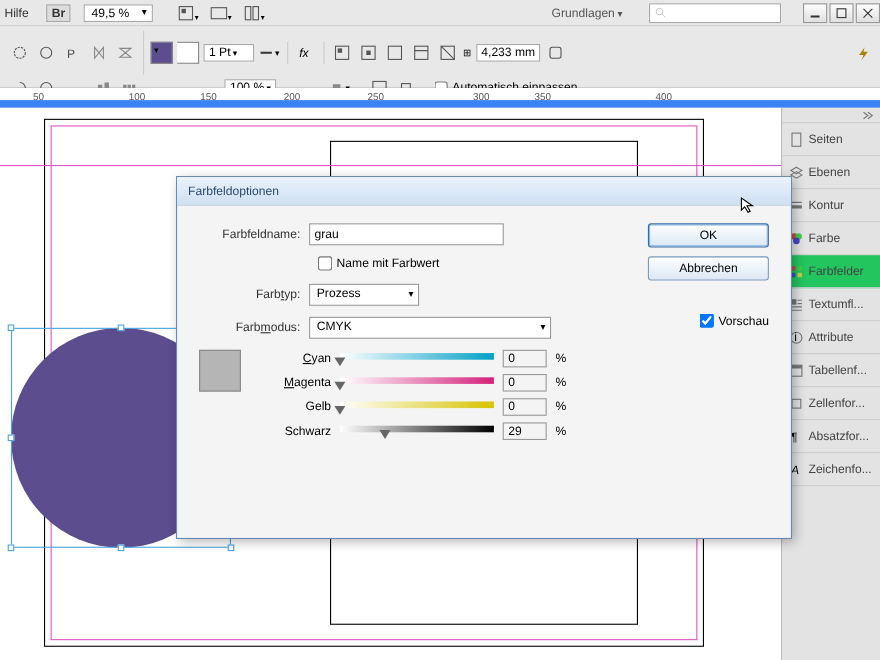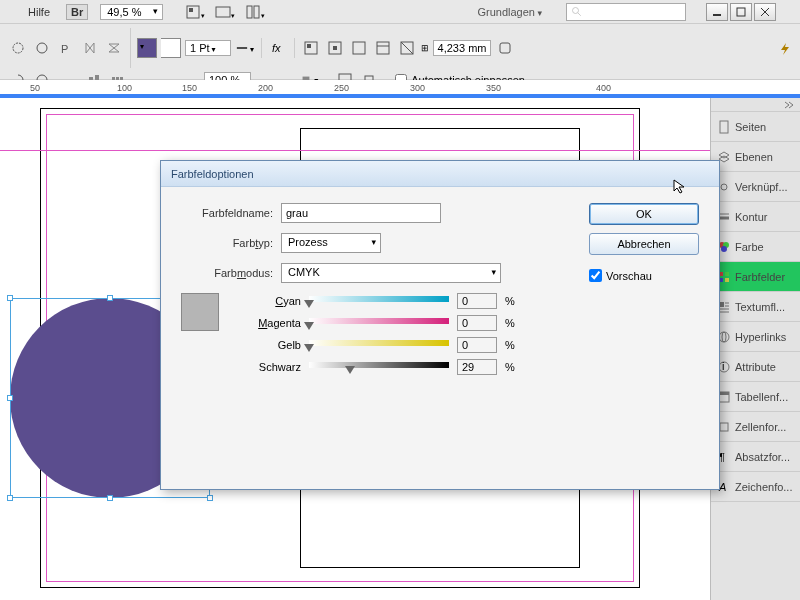--- a/index.html
+++ b/index.html
@@ -1,19 +1,19 @@
 <!DOCTYPE html>
 <html><head>
 <meta charset="utf-8">
 <style>
 * { box-sizing: border-box; margin: 0; padding: 0; font-family: "Segoe UI", Tahoma, sans-serif; font-size: 11px; }
 body { background: #f0f0f0; width: 800px; height: 600px; overflow: hidden; position: relative; }
 
 
-.menubar { height: 24px; background: #e8e8e8; border-bottom: 1px solid #ccc; display: flex; align-items: center; padding: 0 24px; gap: 12px; }
+.menubar { height: 24px; background: #e8e8e8; border-bottom: 1px solid #ccc; display: flex; align-items: center; padding: 0 0; gap: 12px; }
 .menubar .item { padding: 2px 4px; color: #333; }
 .menubar .zoom { border: 1px solid #aaa; padding: 1px 20px 1px 6px; background: #fff; position: relative; }
 .menubar .zoom::after { content: "▾"; position: absolute; right: 4px; top: 1px; font-size: 9px; }
 .menubar .icon-group { display: flex; gap: 2px; margin-left: 4px; }
 .menubar .icon-btn { width: 28px; height: 20px; border: 1px solid transparent; display: flex; align-items: center; justify-content: center; position: relative; }
 .menubar .icon-btn svg { width: 16px; height: 16px; }
 .menubar .icon-btn .dd { position: absolute; right: 1px; bottom: 1px; font-size: 7px; }
 .menubar .spacer { flex: 1; }
 .menubar .workspace { padding: 2px 12px 2px 6px; color: #555; }
 .menubar .workspace::after { content: " ▾"; font-size: 9px; }
@@ -30,21 +30,21 @@
 .controlbar .swatch2 { width: 20px; height: 20px; background: #fff; border: 1px solid #888; border-left: none; }
 .controlbar .dd-small::after { content: "▾"; font-size: 8px; margin-left: 2px; }
 .controlbar .num-field { border: 1px solid #aaa; background: #fff; padding: 1px 4px; min-width: 46px; display: inline-block; }
 .controlbar .sep { width: 1px; height: 40px; background: #ccc; margin: 0 2px; }
 .controlbar .row2 { display: flex; gap: 4px; align-items: center; }
 .controlbar .cb { display: flex; align-items: center; gap: 4px; }
 .controlbar .cb input { width: 12px; height: 12px; }
 .lightning { position: absolute; right: 8px; top: 42px; }
 
 
-.ruler { height: 18px; background: #fff; border-bottom: 4px solid #3b82f6; position: relative; overflow: hidden; }
+.ruler { height: 18px; background: #fff; border-bottom: 7px solid #3b82f6; position: relative; overflow: hidden; }
 .ruler .lbl { position: absolute; top: 3px; font-size: 9px; color: #555; }
 
 
 .canvas-area { position: absolute; left: 0; top: 98px; right: 90px; bottom: 0; background: #fff; overflow: hidden; }
 .canvas-area .page-edge { position: absolute; left: 40px; top: 10px; width: 600px; height: 480px; border: 1px solid #000; }
 .canvas-area .margin { position: absolute; left: 46px; top: 16px; width: 588px; height: 468px; border: 1px solid #e055c4; }
 .canvas-area .text-frame { position: absolute; left: 300px; top: 30px; width: 280px; height: 440px; border: 1px solid #000; }
 .canvas-area .guide-h { position: absolute; left: 0; right: 0; height: 1px; background: #e055c4; }
 .canvas-area .circle-sel { position: absolute; left: 10px; top: 200px; width: 200px; height: 200px; }
 .canvas-area .circle-sel .bb { position: absolute; inset: 0; border: 1px solid #4aa3df; }
@@ -75,21 +75,21 @@
 .dialog .sliders .slbl { width: 70px; text-align: right; }
 .dialog .sliders .track { width: 140px; height: 10px; position: relative; }
 .dialog .sliders .track .bar { height: 6px; width: 100%; }
 .dialog .sliders .track .thumb { position: absolute; top: 4px; width: 0; height: 0; border-left: 5px solid transparent; border-right: 5px solid transparent; border-top: 8px solid #666; transform: translateX(-5px); }
 .dialog .sliders .val { border: 1px solid #999; width: 40px; padding: 1px 4px; text-align: left; }
 .dialog .sliders .pct { width: 14px; }
 .dialog .preview-sw { width: 38px; height: 38px; background: #b5b5b5; border: 1px solid #888; margin-right: 12px; }
 .dialog .btns { width: 110px; display: flex; flex-direction: column; gap: 8px; align-items: stretch; }
 .dialog .btns button { height: 22px; border: 1px solid #7a9ac0; background: linear-gradient(#fdfefe,#dce8f4); border-radius: 3px; }
 .dialog .btns button.primary { border: 1px solid #3b6ea5; box-shadow: 0 0 0 1px #7db7e8 inset; }
-.dialog .btns .vs { display: flex; align-items: center; gap: 4px; margin-top: 6px; }
+.dialog .btns .vs { display: flex; align-items: center; gap: 4px; margin-top: 22px; justify-content: flex-end; }
 .cursor { position: absolute; left: 672px; top: 178px; pointer-events: none; }
 .cursor svg { width: 16px; height: 16px; }
 </style>
 </head>
 <body>
 
 <div class="menubar">
   <span class="item">Hilfe</span>
   <span class="item" style="border:1px solid #aaa;background:#ddd;padding:1px 4px;font-weight:bold">Br</span>
   <span class="zoom">49,5 %</span>
@@ -285,21 +285,21 @@
 <div class="lightning"><svg width="14" height="14" viewBox="0 0 14 14">
       <path d="M8 1 L3 8 L7 8 L5 13 L11 5 L7 5 Z" fill="#b08000"></path>
     </svg></div>
 
 <div class="ruler">
   <div class="lbl" style="left:30px">50</div>
   <div class="lbl" style="left:117px">100</div>
   <div class="lbl" style="left:182px">150</div>
   <div class="lbl" style="left:258px">200</div>
   <div class="lbl" style="left:334px">250</div>
-  <div class="lbl" style="left:410px">300</div>
+  <div class="lbl" style="left:430px">300</div>
   <div class="lbl" style="left:486px">350</div>
   <div class="lbl" style="left:596px">400</div>
 </div>
 
 <div class="canvas-area">
   <div class="page-edge"></div>
   <div class="margin"></div>
   <div class="text-frame"></div>
   <div class="guide-h" style="top:52px"></div>
   <div class="circle-sel">
@@ -329,26 +329,20 @@
       <span>Seiten</span>
     </div>
   <div class="ptab">
       <svg viewBox="0 0 14 14">
         <path d="M7 2 L12 5 L7 8 L2 5 Z M7 6 L12 9 L7 12 L2 9 Z" fill="none" stroke="#777"></path>
       </svg>
       <span>Ebenen</span>
     </div>
   <div class="ptab">
       <svg viewBox="0 0 14 14">
-        <path d="M4 7 A3 3 0 0 1 10 7 M4 7 A3 3 0 0 0 10 7" fill="none" stroke="#777"></path>
-      </svg>
-      <span>Verknüpf...</span>
-    </div>
-  <div class="ptab">
-      <svg viewBox="0 0 14 14">
         <line x1="2" y1="4" x2="12" y2="4" stroke="#777" stroke-width="1"></line>
         <line x1="2" y1="8" x2="12" y2="8" stroke="#777" stroke-width="3"></line>
       </svg>
       <span>Kontur</span>
     </div>
   <div class="ptab">
       <svg viewBox="0 0 14 14">
         <circle cx="5" cy="5" r="3" fill="#c44"></circle>
         <circle cx="9" cy="5" r="3" fill="#4c4"></circle>
         <circle cx="7" cy="9" r="3" fill="#44c"></circle>
@@ -370,27 +364,20 @@
         <line x1="8" y1="3" x2="12" y2="3" stroke="#777"></line>
         <line x1="8" y1="6" x2="12" y2="6" stroke="#777"></line>
         <line x1="2" y1="9" x2="12" y2="9" stroke="#777"></line>
         <line x1="2" y1="12" x2="12" y2="12" stroke="#777"></line>
       </svg>
       <span>Textumfl...</span>
     </div>
   <div class="ptab">
       <svg viewBox="0 0 14 14">
         <circle cx="7" cy="7" r="5" fill="none" stroke="#777"></circle>
-        <ellipse cx="7" cy="7" rx="2" ry="5" fill="none" stroke="#777"></ellipse>
-      </svg>
-      <span>Hyperlinks</span>
-    </div>
-  <div class="ptab">
-      <svg viewBox="0 0 14 14">
-        <circle cx="7" cy="7" r="5" fill="none" stroke="#777"></circle>
         <text x="5" y="10" font-size="8">i</text>
       </svg>
       <span>Attribute</span>
     </div>
   <div class="ptab">
       <svg viewBox="0 0 14 14">
         <rect x="2" y="2" width="10" height="10" fill="none" stroke="#777"></rect>
         <rect x="2" y="2" width="10" height="3" fill="#777"></rect>
       </svg>
       <span>Tabellenf...</span>
@@ -416,21 +403,25 @@
 </div>
 
 <div class="dialog">
   <div class="titlebar">
       <span>Farbfeldoptionen</span>
     </div>
   <div class="body">
     <div class="form">
       <div class="row">
         <span class="lbl">Farbfeldname:</span>
-        <input type="text" style="width: 160px;" value="grau">
+        <input type="text" style="width: 177px;" value="grau">
+      </div>
+      <div class="cb-row">
+        <input type="checkbox" style="">
+        <span>Name mit Farbwert</span>
       </div>
       <div class="row">
         <span class="lbl"><span>Farb<u>t</u>yp:</span></span>
         <span class="select" style="width:100px">Prozess</span>
       </div>
       <div class="row">
         <span class="lbl"><span>Farb<u>m</u>odus:</span></span>
         <span class="select" style="width:220px">CMYK</span>
       </div>
       <div class="sliders" style="display:flex">

